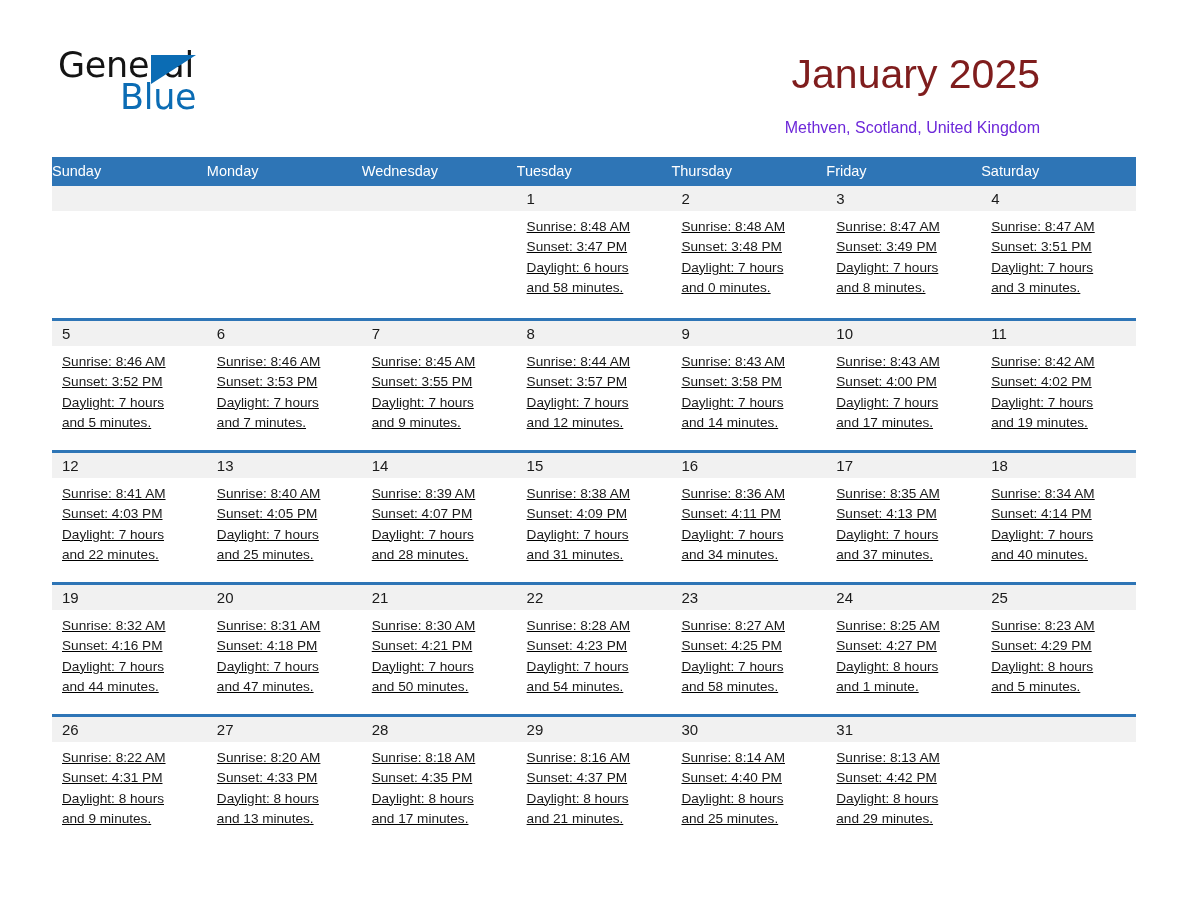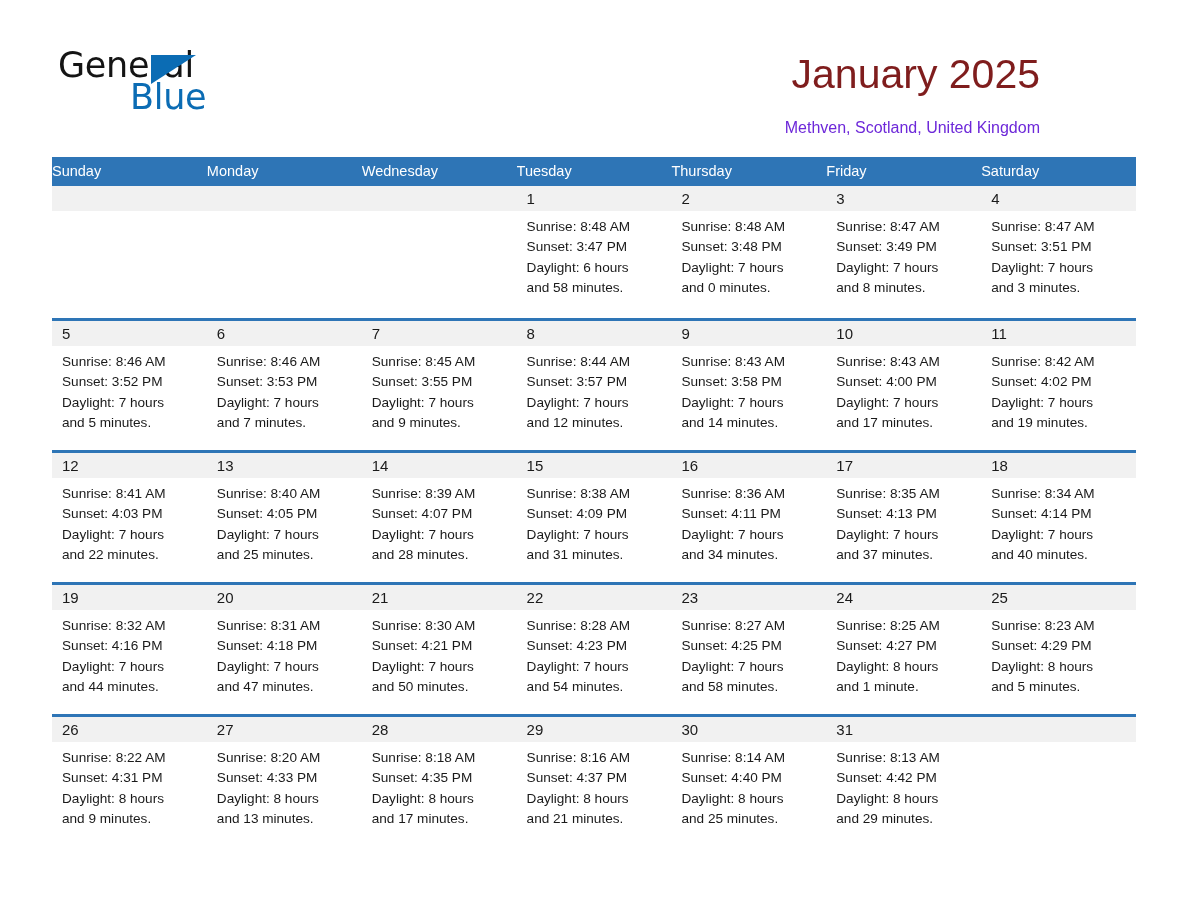--- a/index.html
+++ b/index.html
@@ -49,21 +49,21 @@
     position: absolute;
     left: 93px;
     top: 7px;
     width: 0;
     height: 0;
     border-left: 45px solid #0b6cb4;
     border-bottom: 29px solid transparent;
   }
   .logo-blue {
     position: absolute;
-    left: 72px;
+    left: 62px;
     top: 32px;
     font-size: 35px;
     line-height: 35px;
     letter-spacing: -0.3px;
     color: #0b6cb4;
     font-family: "DejaVu Sans", sans-serif;
     font-weight: 400;
   }
   .title {
     position: absolute;
@@ -134,20 +134,21 @@
     padding-left: 10px;
   }
   .day-number {
     font-size: 15px;
     line-height: 25px;
     color: #1a1a1a;
   }
   .day-body {
     padding: 6px 10px 0 10px;
     box-sizing: border-box;
+    text-decoration: underline;
   }
   .day-line {
     font-size: 13.6px;
     line-height: 20.3px;
     color: #1a1a1a;
     white-space: nowrap;
   }
 </style>
 </head>
 <body>

